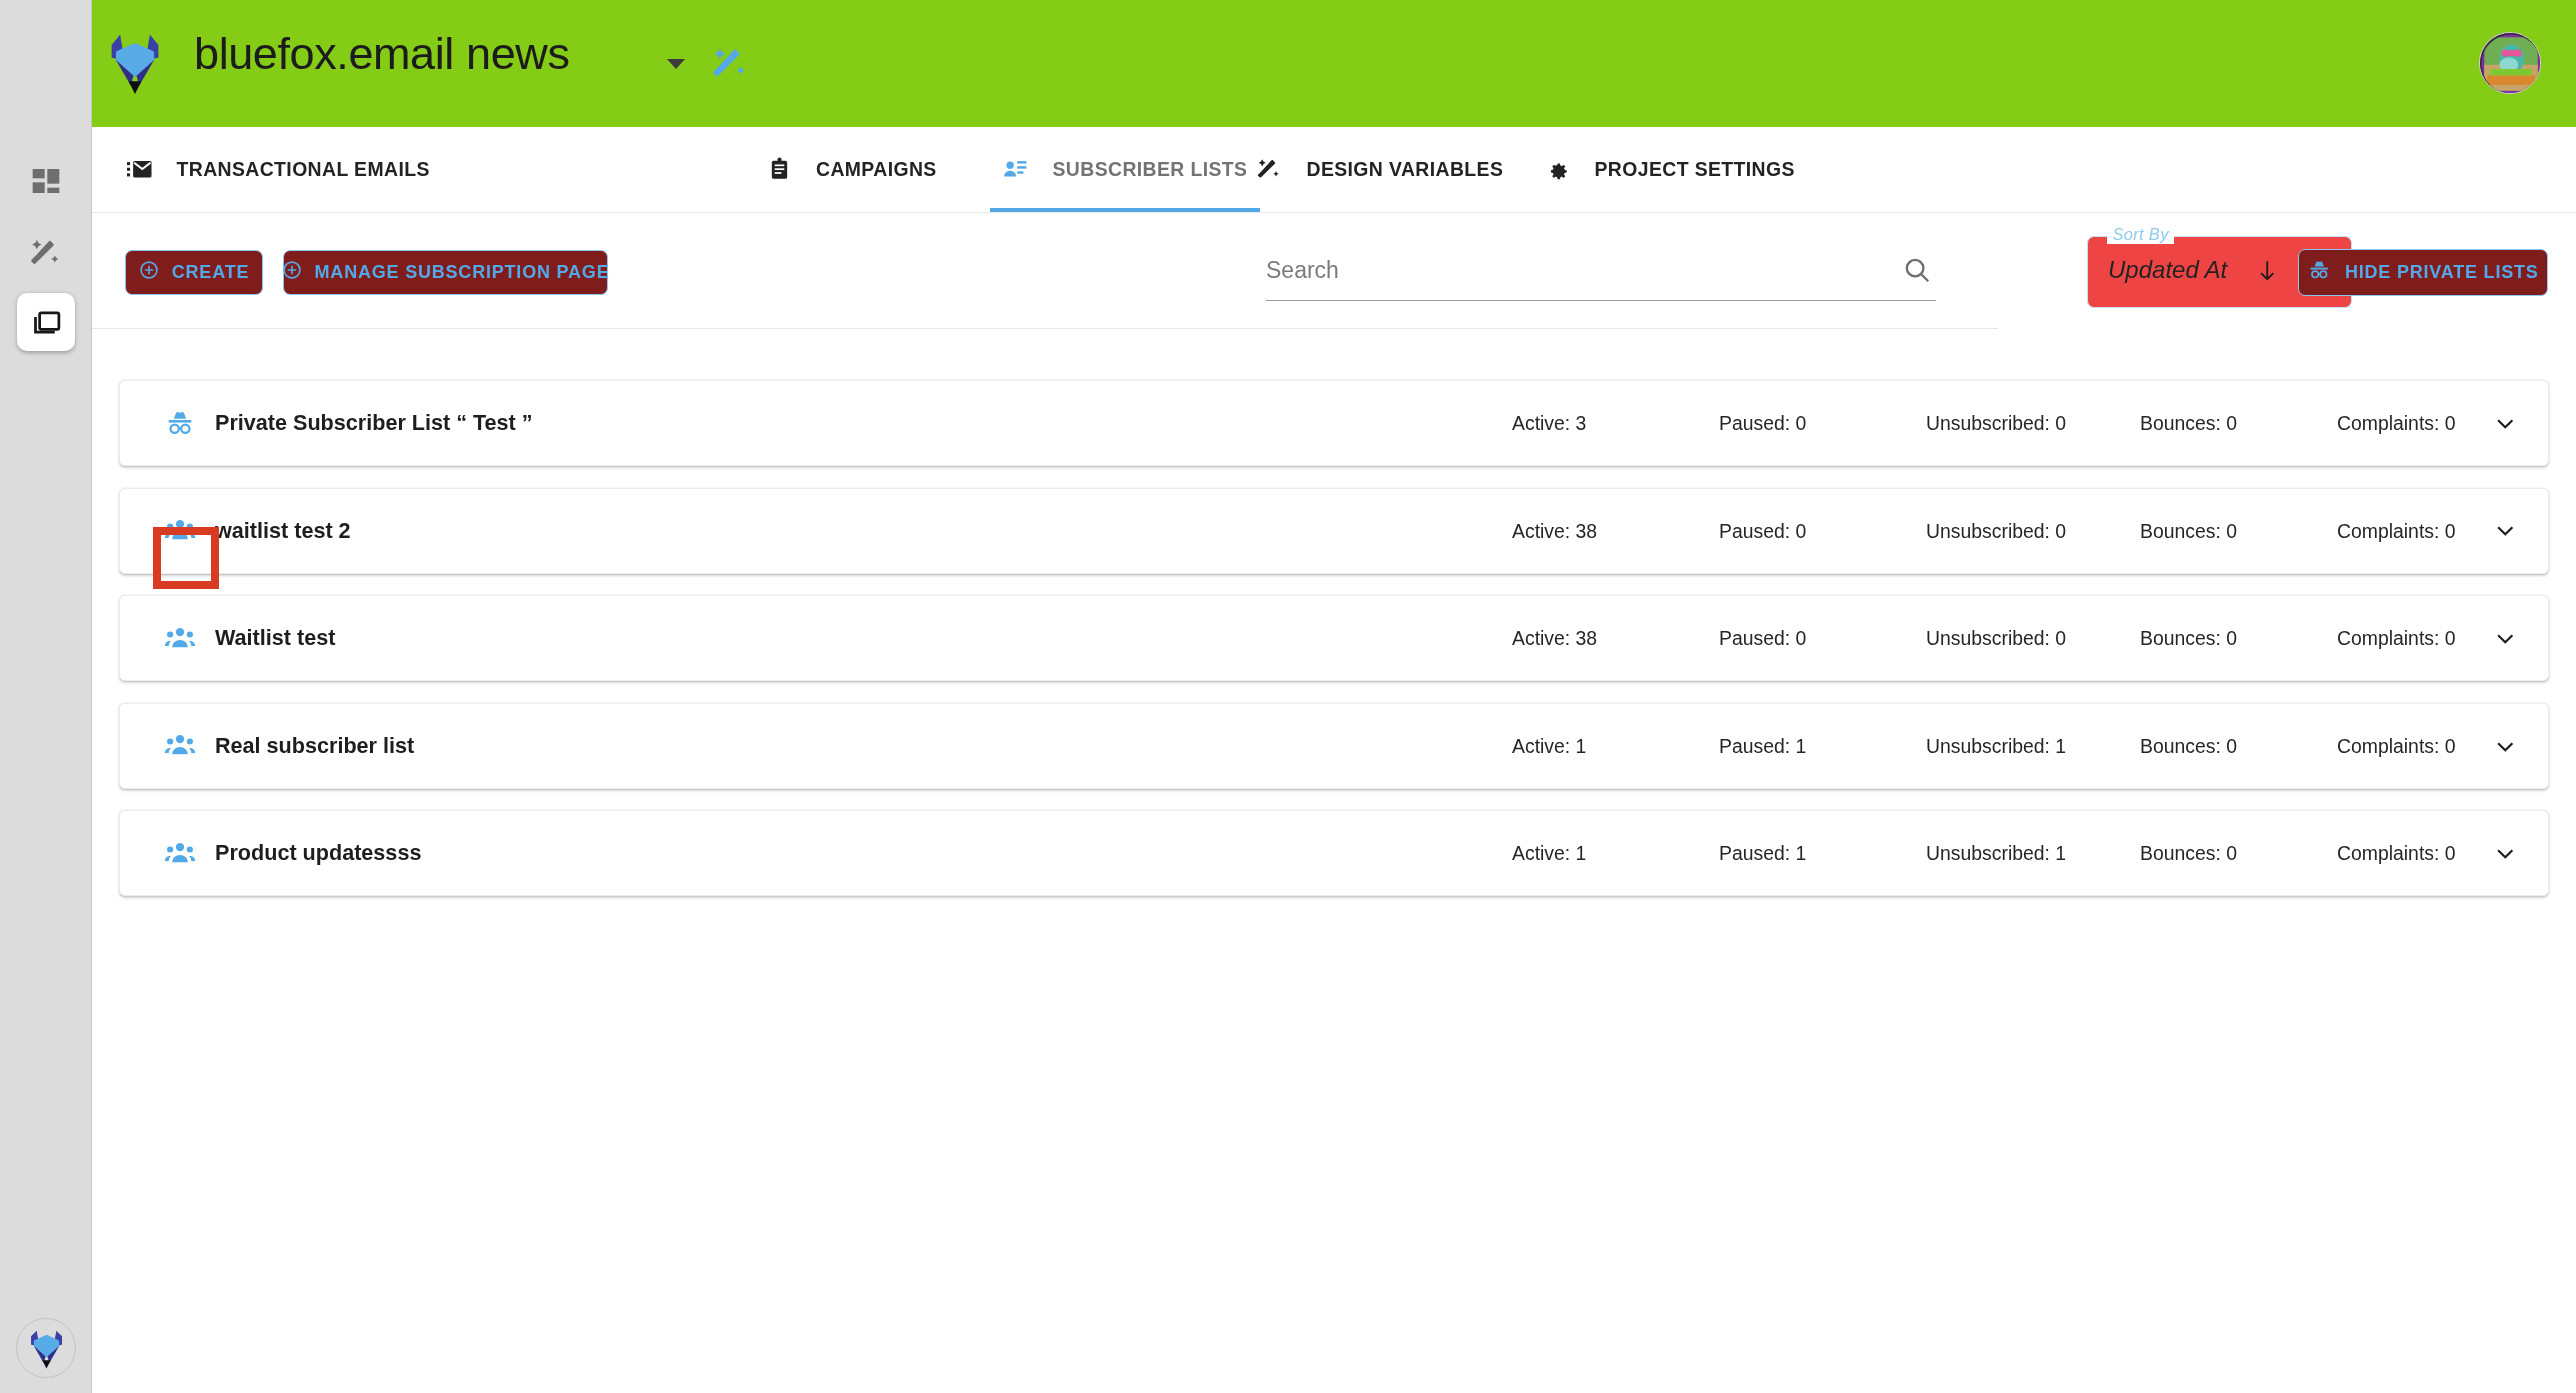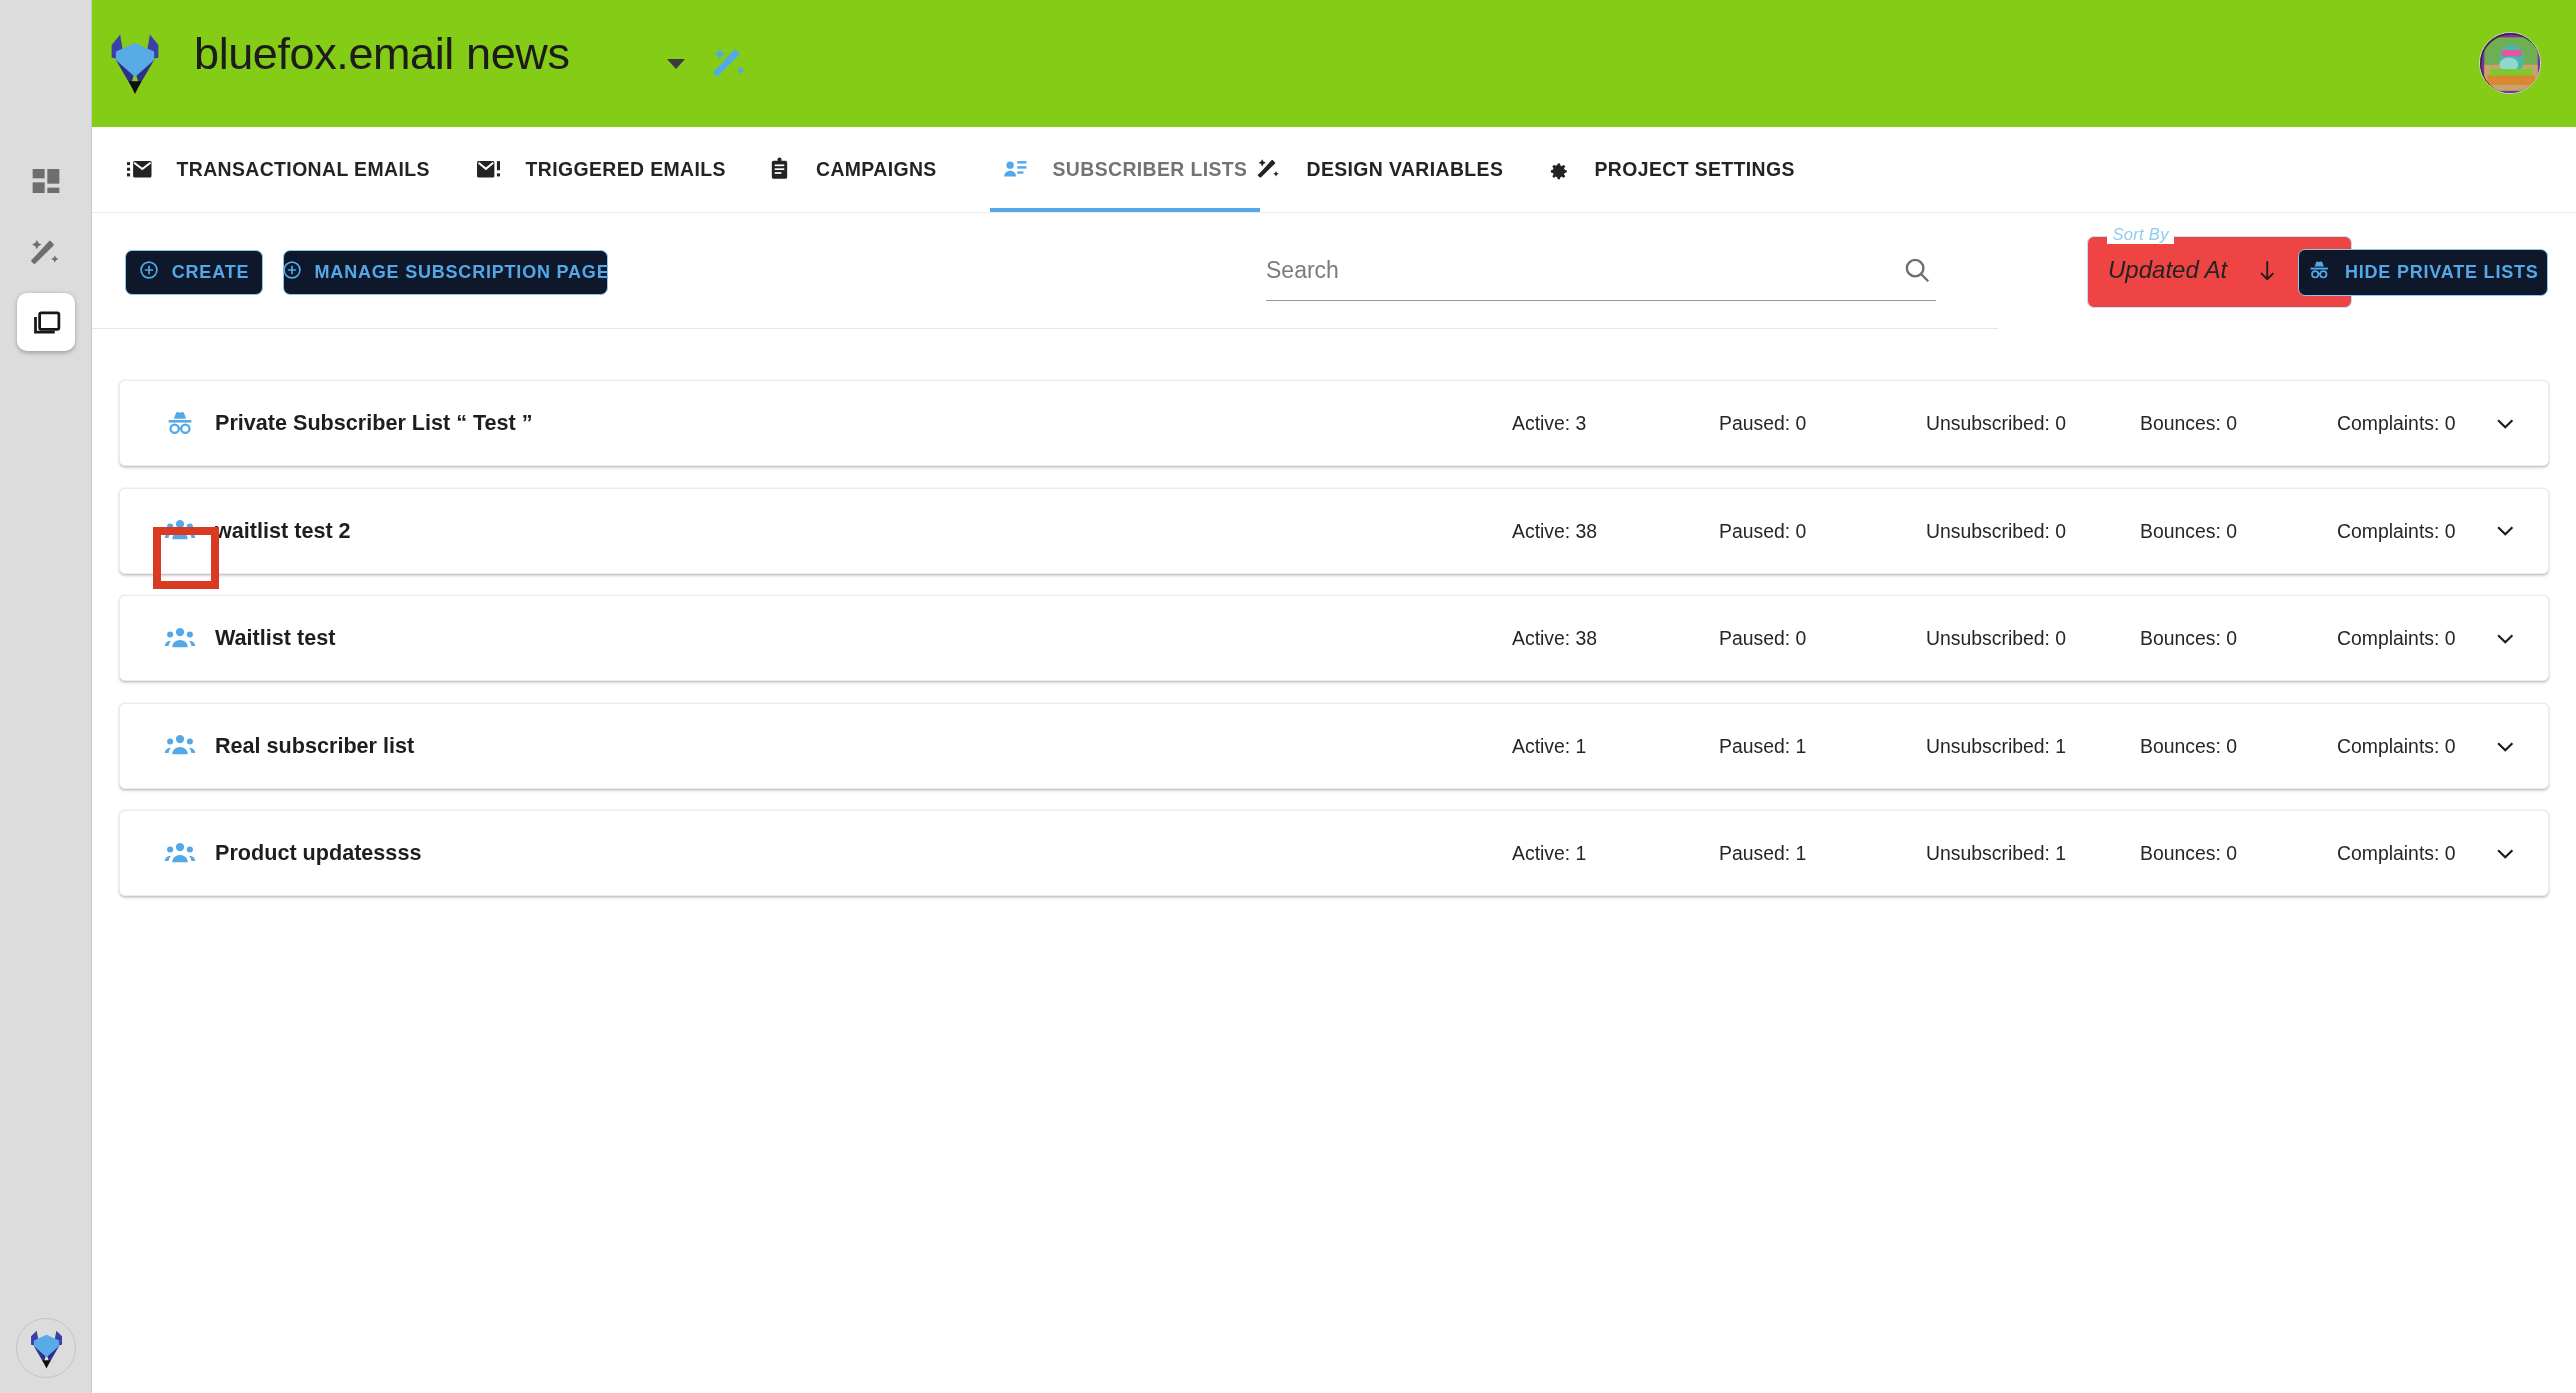--- a/index.html
+++ b/index.html
@@ -90,21 +90,21 @@
   #tab-design         { left: 1165px; }
   #tab-settings       { left: 1453px; }
 
   
   #toolbar { position: absolute; left: 92px; top: 213px; width: 2484px; height: 115px; }
 
   .outline-btn {
     position: absolute;
     display: flex; align-items: center; justify-content: center; gap: 13px;
     border: 1.4px solid #8cc7ef; border-radius: 7.2px;
-    background: #0f172a; color: #53a9e8;
+    background: #7f1d1d; color: #53a9e8;
     font-size: 18px; font-weight: 700; letter-spacing: 0.8px;
     text-transform: uppercase; white-space: nowrap;
     font-family: "Liberation Sans", sans-serif;
     cursor: pointer;
   }
   #btn-create { left: 33px; top: 37px; width: 138px; height: 45px; }
   #btn-manage-subscription { left: 191px; top: 37px; width: 325px; height: 45px; }
   #btn-hide-private { right: 28px; top: 36px; width: 250px; height: 47px; }
 
   
@@ -319,31 +319,20 @@
         <rect x="0" y="5" width="3" height="3"></rect>
           <rect x="0" y="10.5" width="3" height="3"></rect>
           <rect x="0" y="16" width="3" height="3"></rect>
         <rect x="6" y="4" width="18" height="16" rx="1.5"></rect>
         <path d="M7 5.6l8 6.2 8-6.2" fill="none" stroke="#fff" stroke-width="2"></path>
       </svg>
     </span>
     <span>TRANSACTIONAL EMAILS</span>
   </div>
 
-  <div class="tab" id="tab-triggered">
-    <span class="tab-ico">
-      <svg width="24.5" height="24.5" viewBox="0 0 24 24" fill="#232323">
-        <rect x="1" y="4" width="17" height="16" rx="1.5"></rect>
-        <path d="M2.5 5.6l7.2 6 7.2-6" fill="none" stroke="#fff" stroke-width="2"></path>
-        <rect x="20.5" y="4" width="3" height="9"></rect>
-        <rect x="20.5" y="16" width="3" height="3"></rect>
-      </svg>
-    </span>
-    <span>TRIGGERED EMAILS</span>
-  </div>
 
   <div class="tab" id="tab-campaigns">
     <span class="tab-ico">
       <svg width="23" height="24.5" viewBox="0 0 24 24" fill="#232323">
         <rect x="4" y="3" width="16" height="19" rx="2"></rect>
         <circle cx="12" cy="2" r="2.2"></circle>
         <rect x="7" y="7" width="10" height="1.8" fill="#fff"></rect>
         <rect x="7" y="11" width="10" height="1.8" fill="#fff"></rect>
         <rect x="7" y="15" width="7" height="1.8" fill="#fff"></rect>
       </svg>

